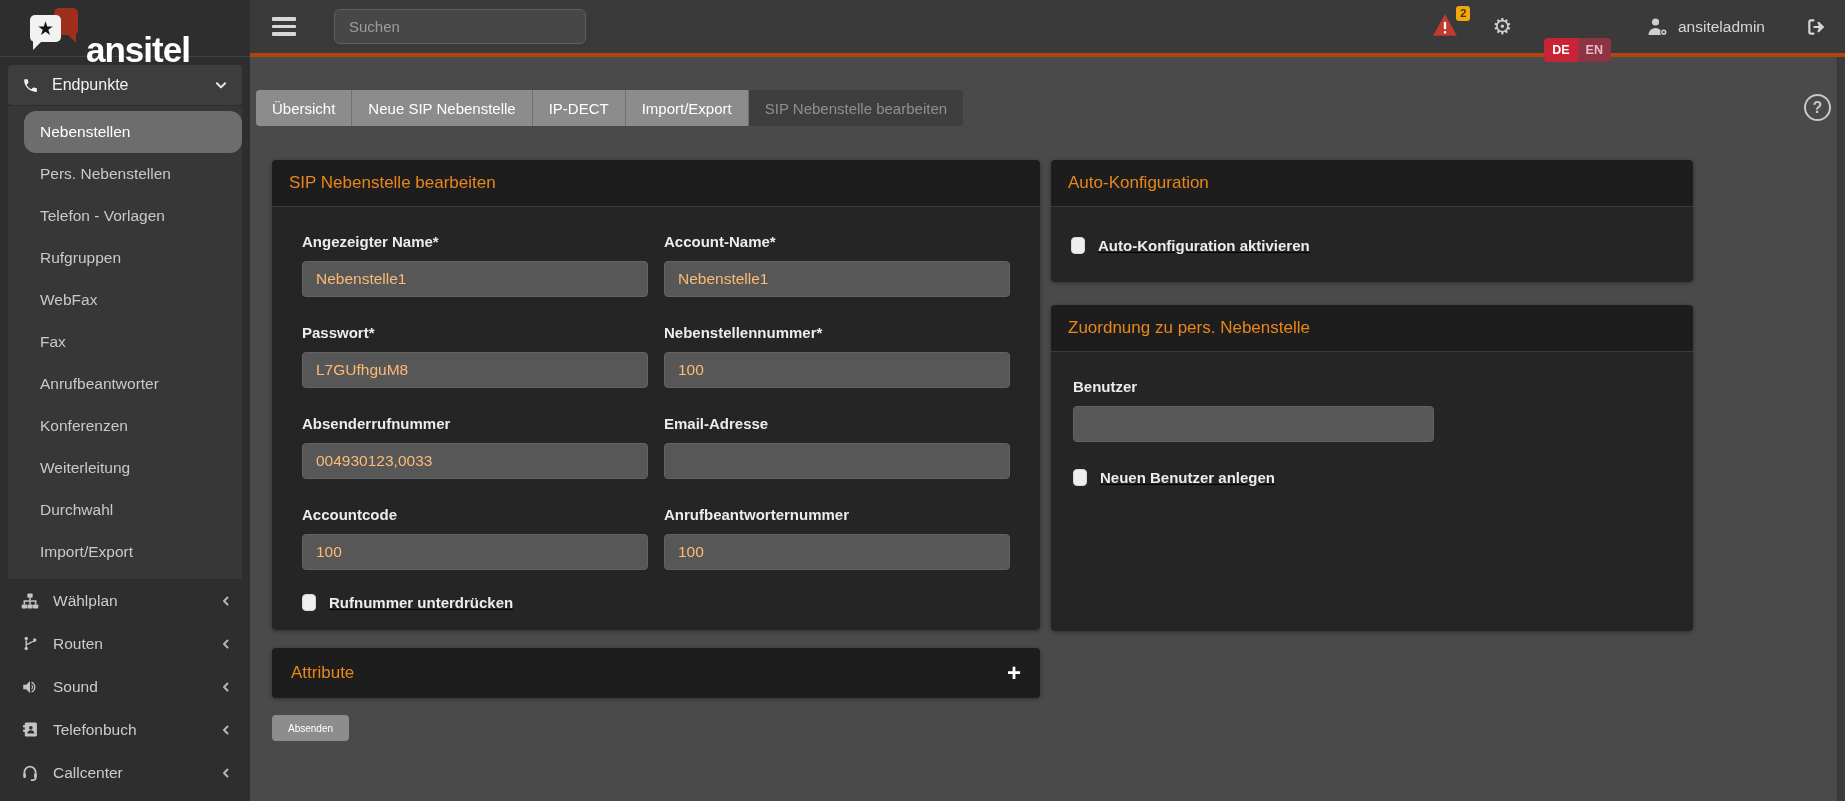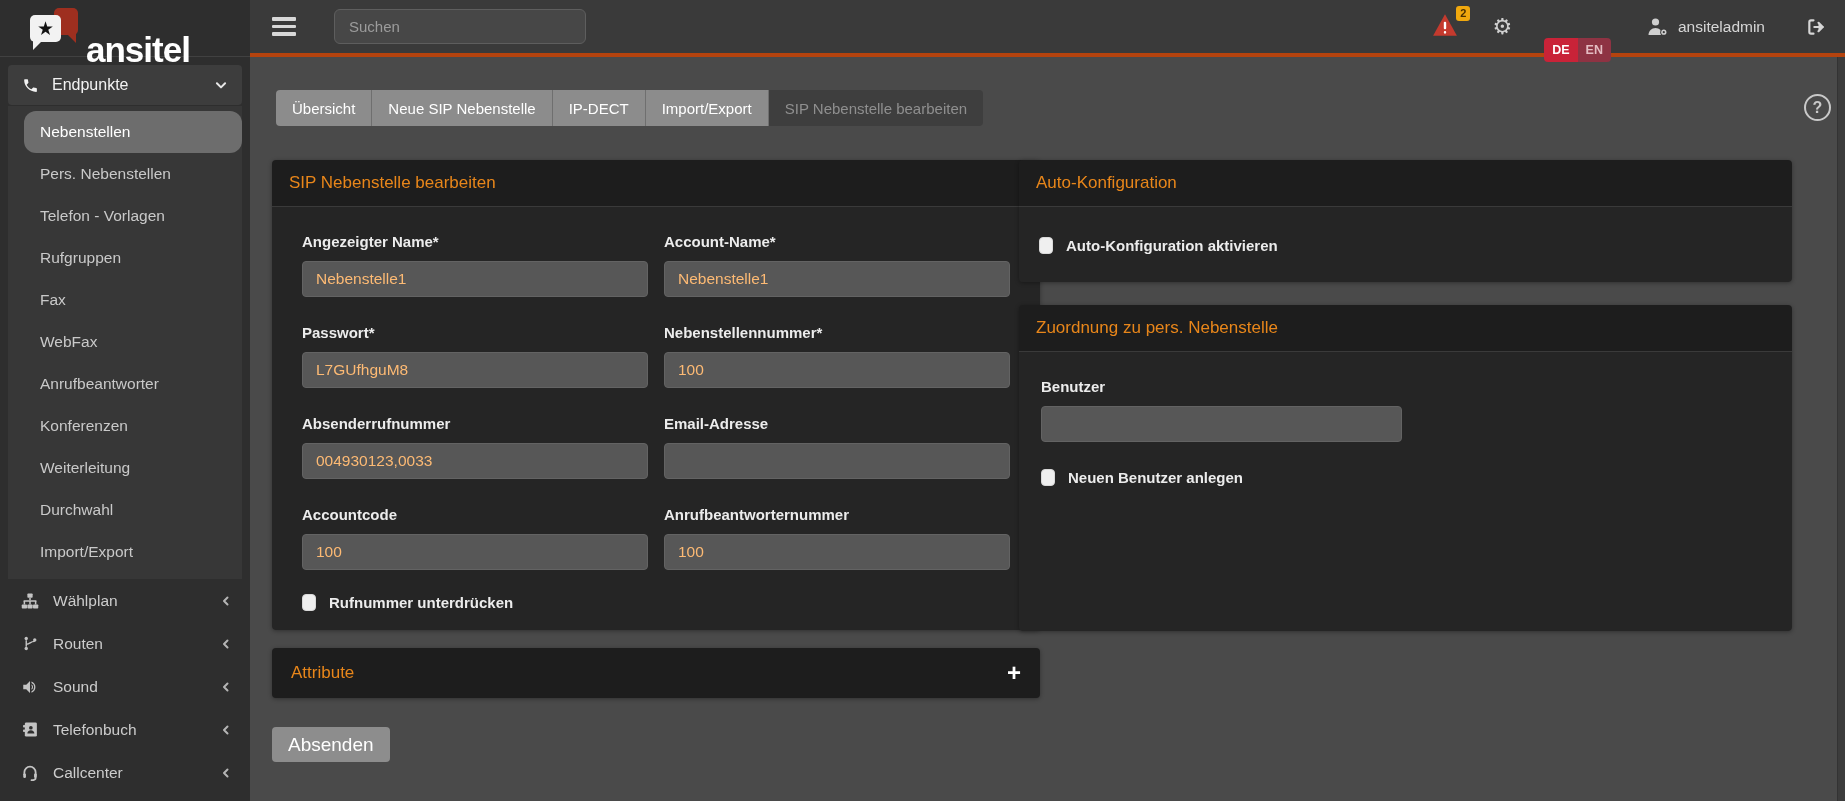--- a/index.html
+++ b/index.html
@@ -52,49 +52,49 @@
                font-size:15.5px; cursor:pointer; }
   .main-item .mi { width:22px; display:flex; justify-content:center; margin-right:12px; color:#c4c4c4; }
   .main-item .chev { margin-left:auto; color:#b5b5b5; display:flex; }
 
   
   .content { position:absolute; left:250px; top:61px; right:0; bottom:0; }
   .scroll-strip { position:absolute; right:0; top:-4px; bottom:0; width:8px; background:#3c3c3c; border-left:1px solid #333; }
   .help { position:absolute; right:14px; top:33px; width:27px; height:27px; border:2.5px solid #c9c9c9; border-radius:50%;
           color:#c9c9c9; font-size:16px; font-weight:bold; display:flex; align-items:center; justify-content:center; cursor:pointer; }
 
-  .tabbar { position:absolute; left:26px; top:29px; display:flex; height:36px; border-radius:4px; overflow:hidden; }
+  .tabbar { position:absolute; left:6px; top:29px; display:flex; height:36px; border-radius:4px; overflow:hidden; }
   .tab { background:#8c8c8c; color:#ffffff; font-size:15px; display:flex; align-items:center;
          padding:0 16px; border-right:1px solid #6f6f6f; cursor:pointer; white-space:nowrap; }
   .tab.active { background:#3e3e3e; color:#8f8f8f; border-right:none; cursor:default; }
 
   .col-left  { position:absolute; left:22px;  top:99px; width:768px; }
-  .col-right { position:absolute; left:769px; top:99px; width:773px; }
+  .col-right { position:absolute; left:801px; top:99px; width:642px; }
 
   .panel { border-radius:4px; box-shadow:0 1px 4px rgba(0,0,0,.35); overflow:hidden; }
   .panel-header { background:#1d1d1d; padding:13px 17px; border-bottom:1px solid #3a3a3a; }
   .panel-title { color:#e8861a; font-size:17px; }
   .panel-body { background:#252525; }
 
   .form-panel { height:470px; }
   .form-panel .panel-body { padding:26px 30px 18px; height:425px; }
   .form-grid { display:grid; grid-template-columns:1fr 1fr; column-gap:16px; row-gap:27px; }
   .field-label { display:block; color:#ececec; font-size:15px; font-weight:bold; margin-bottom:11px; }
   .text-input { width:100%; height:36px; background:#575757; border:1px solid #636363; border-radius:4px;
                 color:#fdba74; font-size:15.5px; padding:0 13px; outline:none; font-family:inherit; }
-  .cb-row { display:flex; align-items:center; gap:13px; margin-top:24px; }
+  .cb-row { display:flex; align-items:center; gap:13px; margin-top:24px;text-decoration:underline; }
   .checkbox { width:14px; height:17px; background:#efefef; border:1px solid #d9d9d9; border-radius:4px; cursor:pointer; flex:0 0 auto; }
   .cb-label { color:#ececec; font-size:15px; font-weight:bold; }
 
   .attr-bar { margin-top:18px; height:50px; background:#1d1d1d; border-radius:4px; box-shadow:0 1px 4px rgba(0,0,0,.35);
               display:flex; align-items:center; justify-content:space-between; padding:0 19px; }
   .attr-plus { color:#ffffff; font-size:24px; font-weight:bold; cursor:pointer; line-height:1; }
 
-  .submit-btn { margin-top:29px; background:#8d8d8d; color:#ffffff; border:none; border-radius:4px;
-                font-size:19px; font-family:inherit; padding:0 16px; height:35px; cursor:pointer; }
+  .submit-btn { margin-top:17px; background:#8d8d8d; color:#ffffff; border:none; border-radius:4px;
+                font-size:10px; font-family:inherit; padding:0 16px; height:26px; cursor:pointer; }
 
   .autoconf-panel { height:122px; }
   .autoconf-panel .panel-body { height:77px; padding:0 20px; display:flex; align-items:center; }
   .autoconf-panel .cb-row { margin-top:0; }
 
   .assign-panel { margin-top:23px; height:326px; }
   .assign-panel .panel-body { height:281px; padding:26px 22px; }
   .assign-panel .text-input { width:361px; }
   .assign-panel .cb-row { margin-top:27px; }
 </style>
@@ -136,24 +136,24 @@
         <div class="submenu-item">
             <span>Pers. Nebenstellen</span>
           </div>
         <div class="submenu-item">
             <span>Telefon - Vorlagen</span>
           </div>
         <div class="submenu-item">
             <span>Rufgruppen</span>
           </div>
         <div class="submenu-item">
+            <span>WebFax</span>
+          </div>
+        <div class="submenu-item">
             <span>Fax</span>
-          </div>
-        <div class="submenu-item">
-            <span>WebFax</span>
           </div>
         <div class="submenu-item">
             <span>Anrufbeantworter</span>
           </div>
         <div class="submenu-item">
             <span>Konferenzen</span>
           </div>
         <div class="submenu-item">
             <span>Weiterleitung</span>
           </div>

